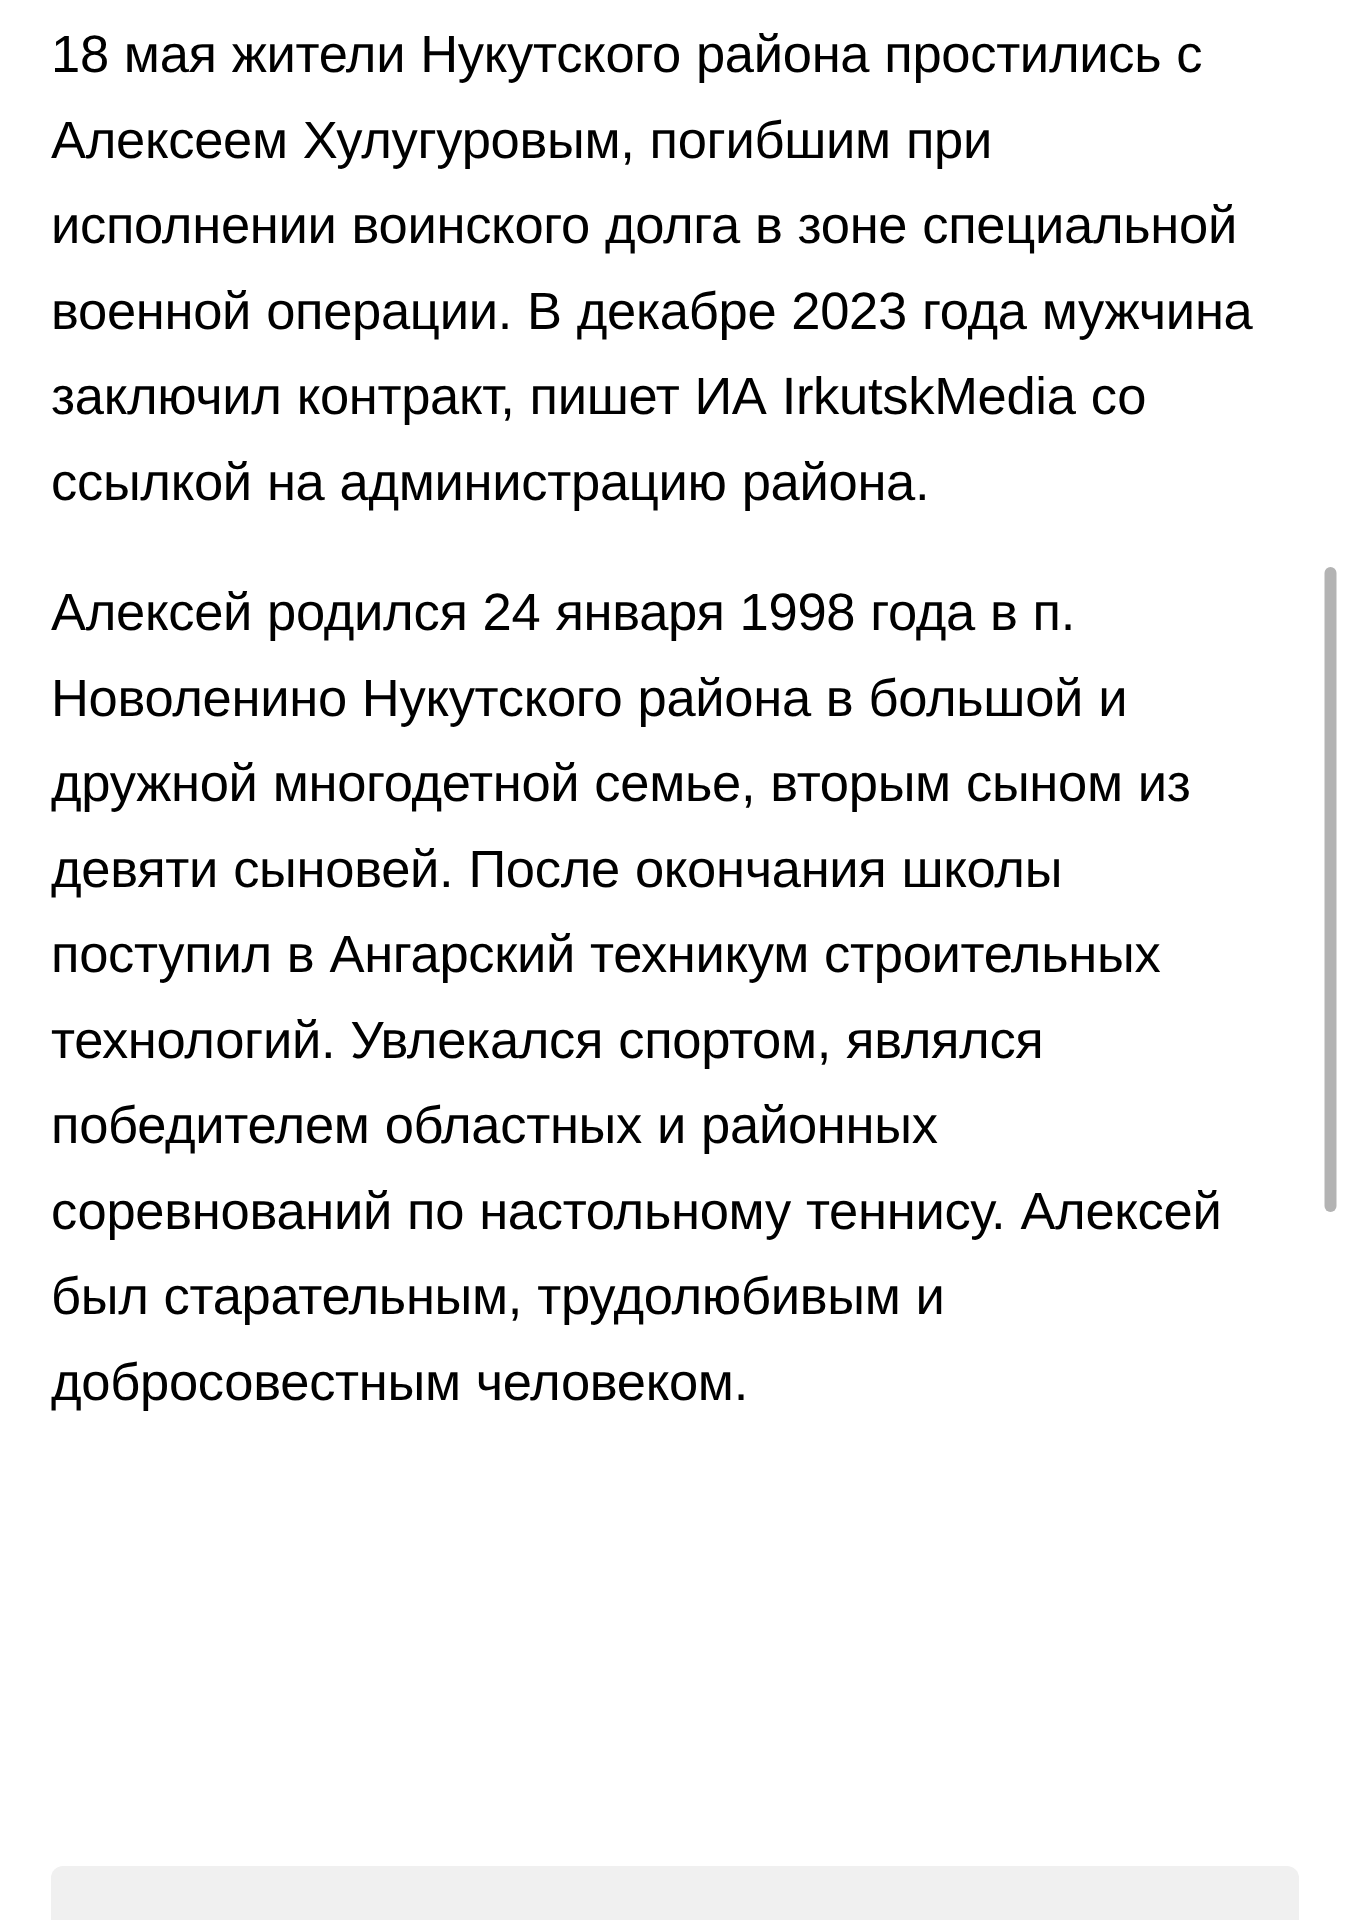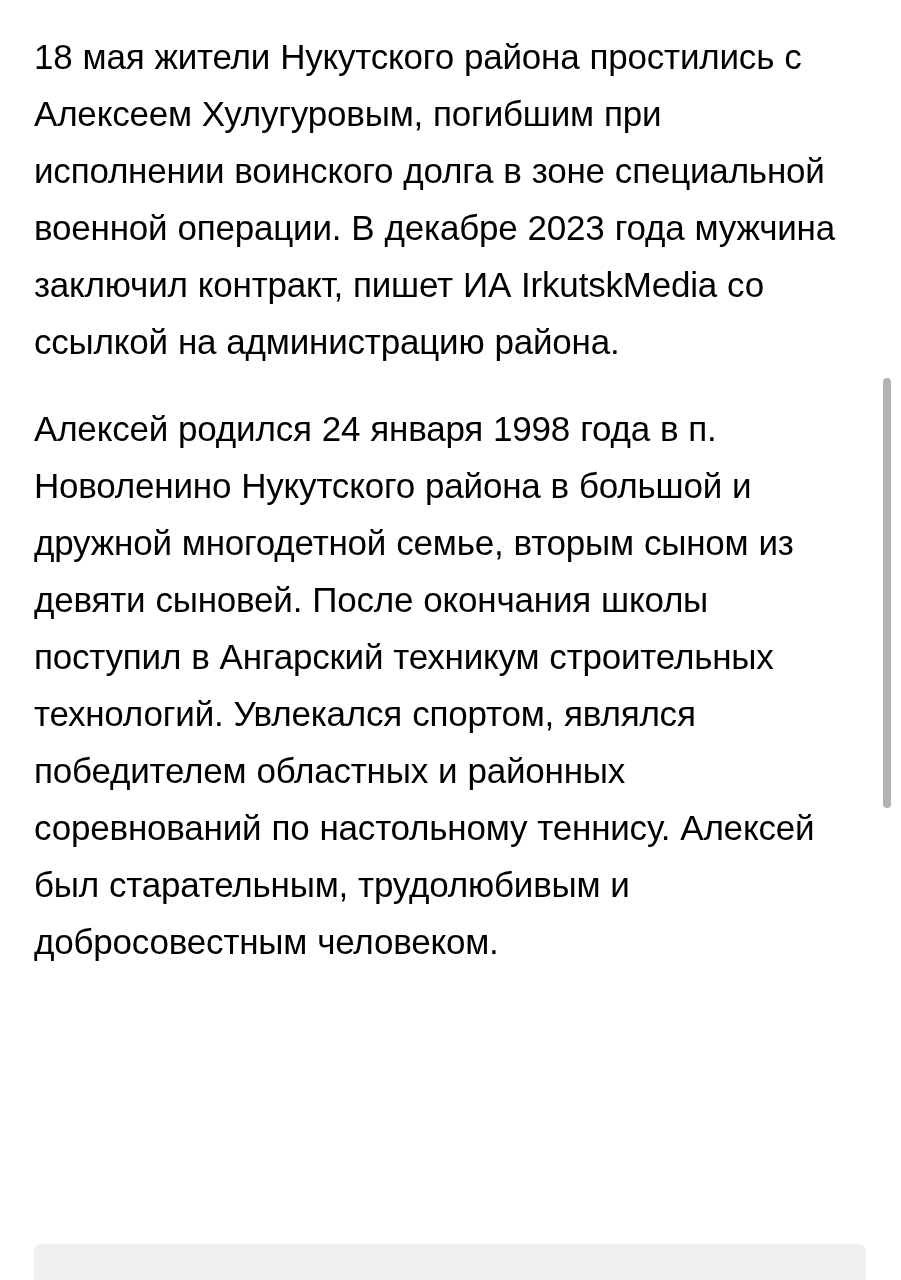--- a/index.html
+++ b/index.html
@@ -15,21 +15,21 @@
     font-family: "Liberation Sans", sans-serif;
   }
 
   #article {
     position: absolute;
     left: 0;
     top: 0;
     width: 901px;
     height: 1280px;
     box-sizing: border-box;
-    padding: 28px 54px 0 34px;
+    padding: 8px 54px 0 34px;
     background: #ffffff;
   }
 
   .para {
     margin: 0 0 30px 0;
     color: #000000;
     font-size: 35px;
     line-height: 57px;
     letter-spacing: -0.2px;
     font-weight: 400;

